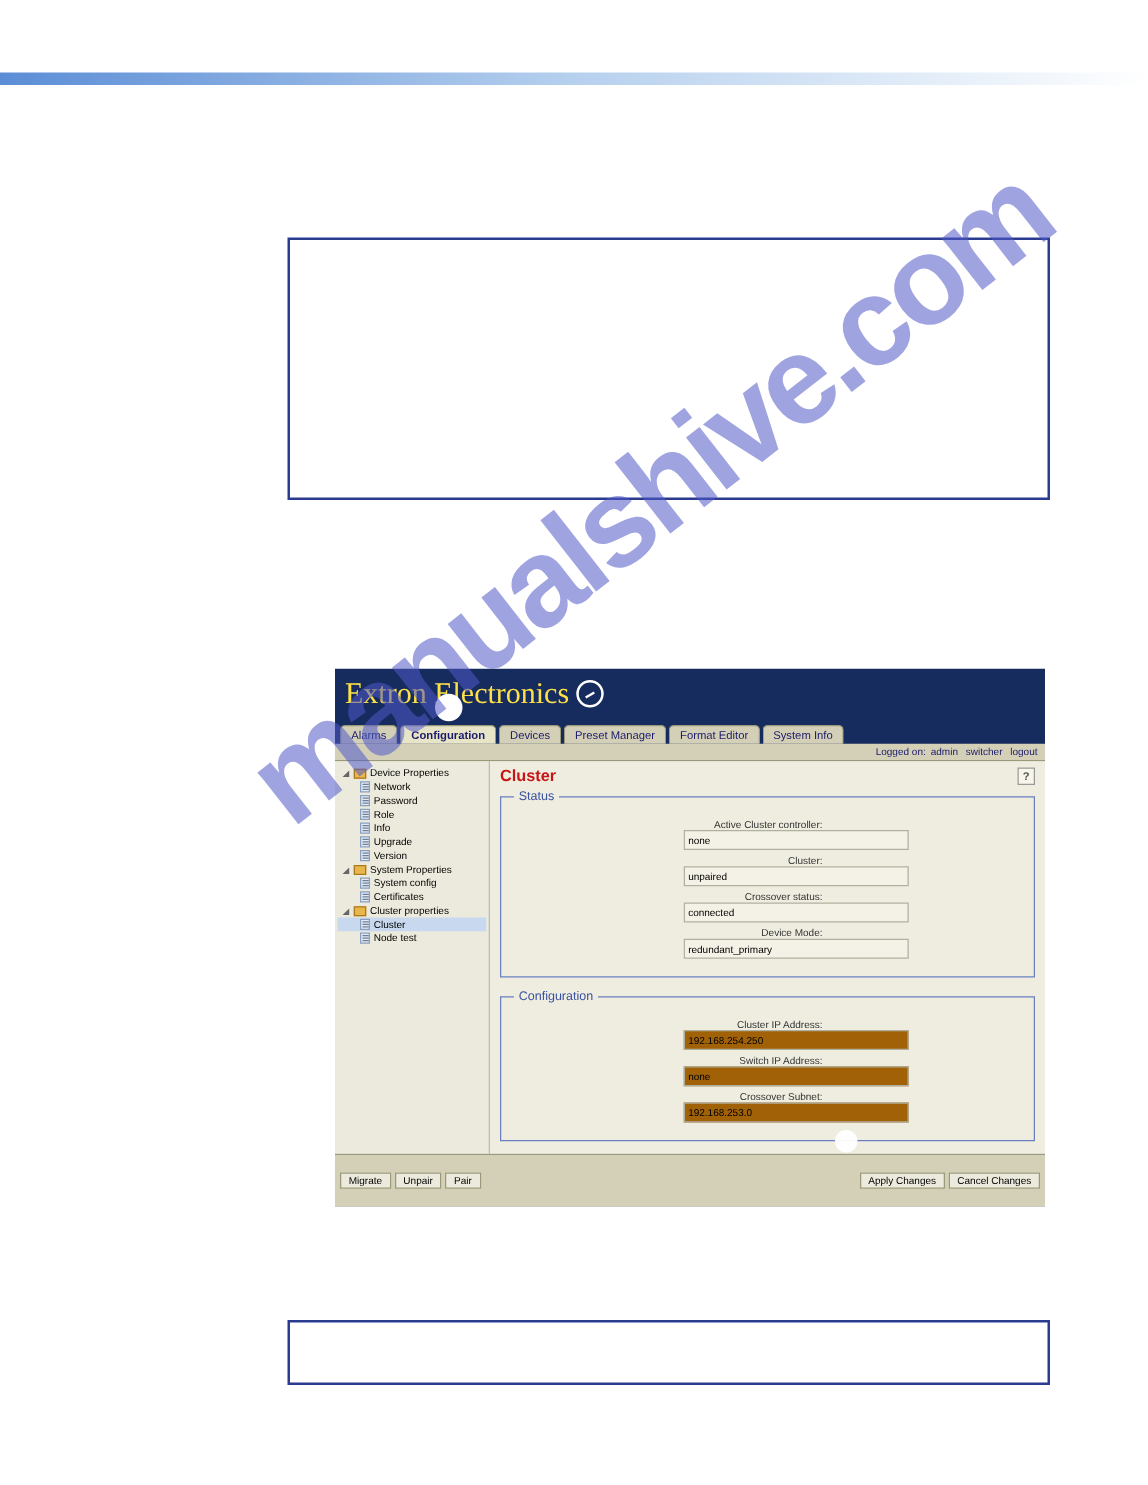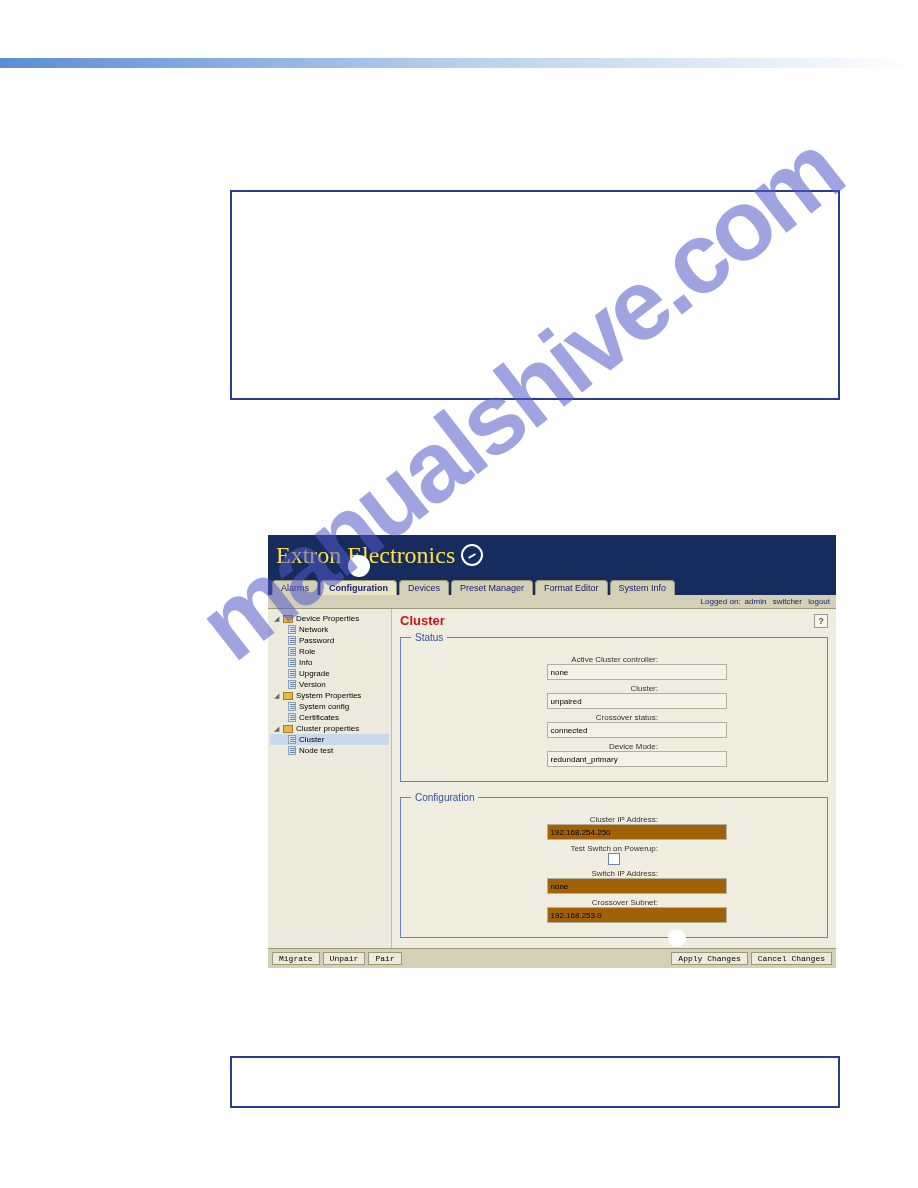--- a/index.html
+++ b/index.html
@@ -219,26 +219,25 @@
   }
   .chk {
     width: 12px;
     height: 12px;
     border: 1px solid #6a80c0;
     background: #fff;
   }
   .button-bar {
     background: #d4d0b8;
     border-top: 1px solid #9a9a7a;
-    padding: 3px 4px;
+    padding: 14px 4px;
     display: flex;
     gap: 3px;
     font-size: 8px;
     align-items: center;
-    font-family: Liberation Mono, monospace;
   }
   .btn {
     border: 1px solid #9a9a7a;
     background: #eceadc;
     padding: 1px 6px;
     cursor: pointer;
     font-size: 8px;
   }
   .spacer { flex: 1; }
   .bubble-2 {
@@ -397,24 +396,20 @@
         </div>
       </fieldset>
 
       <fieldset>
         <legend>Configuration</legend>
         <div class="form-row">
           <div class="form-label">Cluster IP Address:</div>
           <div class="form-field input">192.168.254.250</div>
         </div>
         <div class="form-row">
-          <div class="form-label">Test Switch on Powerup:</div>
-          <div class="chk"></div>
-        </div>
-        <div class="form-row">
           <div class="form-label">Switch IP Address:</div>
           <div class="form-field input">none</div>
         </div>
         <div class="form-row">
           <div class="form-label">Crossover Subnet:</div>
           <div class="form-field input">192.168.253.0</div>
         </div>
       </fieldset>
       <div class="bubble-2"></div>
     </div>

